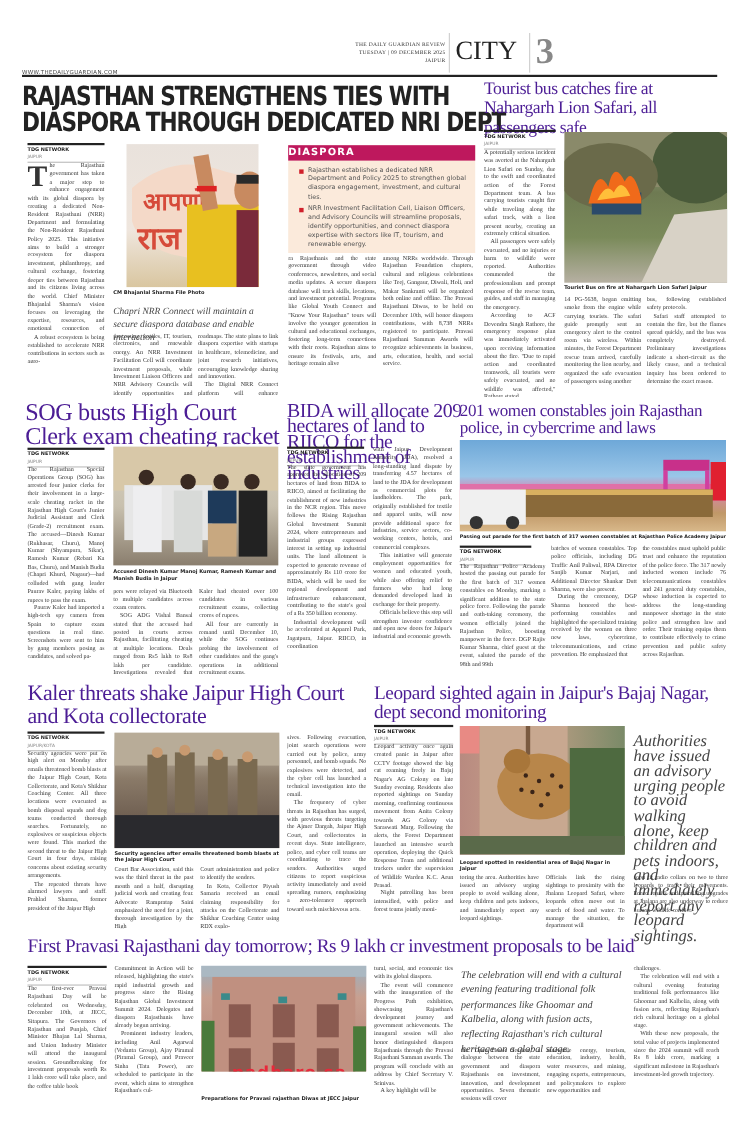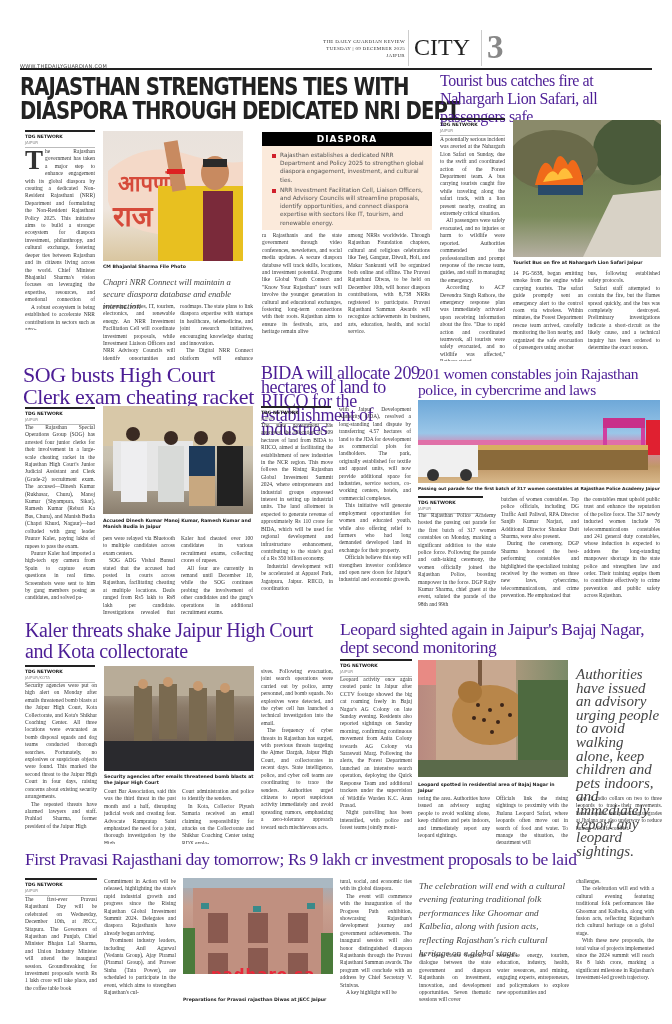--- a/index.html
+++ b/index.html
@@ -17,21 +17,21 @@
 .byline{font-family:"DejaVu Sans",sans-serif;font-size:4.5px;font-weight:bold;color:#222;border-top:2px solid #222;padding-top:2px}
 .byline small{display:block;font-weight:normal;color:#888;font-size:4px;margin-top:1px}
 .byrule{border-bottom:1px solid #bbb;padding-bottom:2px}
 .txt{font-size:5.5px;line-height:7.4px;text-align:justify;color:#333;overflow:hidden}
 .txt p{text-indent:6px}
 .cap{font-family:"DejaVu Sans",sans-serif;font-size:4.6px;font-weight:bold;color:#222;line-height:5.5px}
 .quote{font-family:"Liberation Serif",serif;font-style:italic;color:#444}
 .dropcap{float:left;font-size:27px;line-height:22px;margin-right:2px;margin-top:1px;font-weight:bold}
 .photo{overflow:hidden}
 .box{background:#fbeadb}
-.box-head{background:#000000;color:#fff;text-align:center;font-family:"DejaVu Sans",sans-serif;font-weight:bold;font-size:9px;letter-spacing:1px;line-height:14px}
+.box-head{background:#be185d;color:#fff;font-family:"DejaVu Sans",sans-serif;font-weight:bold;font-size:9px;letter-spacing:1px;line-height:14px}
 .box ul{list-style:none;padding:5px 8px 4px 10px}
 .box li{font-family:"DejaVu Sans",sans-serif;font-size:5.8px;line-height:8.2px;color:#555;position:relative;padding-left:8px;margin-bottom:2px}
 .box li::before{content:"";position:absolute;left:0;top:3px;width:4px;height:4px;background:#d0202b}
 </style>
 </head>
 <body>
 
 <div class="abs mast-url">WWW.THEDAILYGUARDIAN.COM</div>
 <div class="abs mast-info">
   <div>THE DAILY GUARDIAN REVIEW</div>
@@ -45,21 +45,21 @@
 <div class="abs mast-rule"></div>
 
 <div class="abs hl-big" style="left:20px;top:74px">RAJASTHAN STRENGTHENS TIES WITH</div>
 <div class="abs hl-big" style="left:20px;top:98px">DIASPORA THROUGH DEDICATED NRI DEPT</div>
 <div class="abs byline byrule" style="left:25px;top:130px;width:70px"><span>TDG NETWORK</span><small>JAIPUR</small></div>
 <div class="abs txt" style="left:25px;top:148px;width:70px;height:155px"><span class="dropcap">T</span><span>he Rajasthan government has taken a major step to enhance engagement with its global diaspora by creating a dedicated Non-Resident Rajasthani (NRR) Department and formulating the Non-Resident Rajasthani Policy 2025. This initiative aims to build a stronger ecosystem for diaspora investment, philanthropy, and cultural exchange, fostering deeper ties between Rajasthan and its citizens living across the world. Chief Minister Bhajanlal Sharma's vision focuses on leveraging the expertise, resources, and emotional connection of diaspora Rajasthanis to support the state's development.</span></div>
 <div class="abs txt" style="left:25px;top:304px;width:70px;height:26px">
     <p>A robust ecosystem is being established to accelerate NRR contributions in sectors such as agro-</p>
   </div>
 
-<div class="abs photo" style="left:103px;top:131px;width:140px;height:130px;background:linear-gradient(180deg,#e9e2dc 0%,#efe6de 60%,#d9c6a0 100%)">
+<div class="abs photo" style="left:115px;top:131px;width:120px;height:130px;background:linear-gradient(180deg,#e9e2dc 0%,#efe6de 60%,#d9c6a0 100%)">
   <svg width="150" height="130" viewBox="0 0 150 130">
     <path d="M5,40 Q40,10 80,22 Q120,35 145,30 L145,105 Q90,112 40,100 Q10,90 5,70 Z" fill="#f4d9c8"></path>
     <text x="15" y="60" font-size="22" fill="#d64a3a" font-weight="bold" font-family="DejaVu Sans">आपणो</text>
     <text x="10" y="95" font-size="28" fill="#d64a3a" font-weight="bold" font-family="DejaVu Sans">राज</text>
     <rect x="55" y="55" width="95" height="75" fill="#e8c020"></rect>
     <rect x="100" y="60" width="30" height="70" fill="#7a2a3a"></rect>
     <ellipse cx="112" cy="42" rx="14" ry="17" fill="#c88a60"></ellipse>
     <rect x="100" y="28" width="24" height="8" fill="#2a2a2a"></rect>
     <rect x="65" y="10" width="14" height="50" fill="#c88a60" transform="rotate(-10 72 35)"></rect>
     <rect x="64" y="38" width="18" height="5" fill="#d22"></rect>

